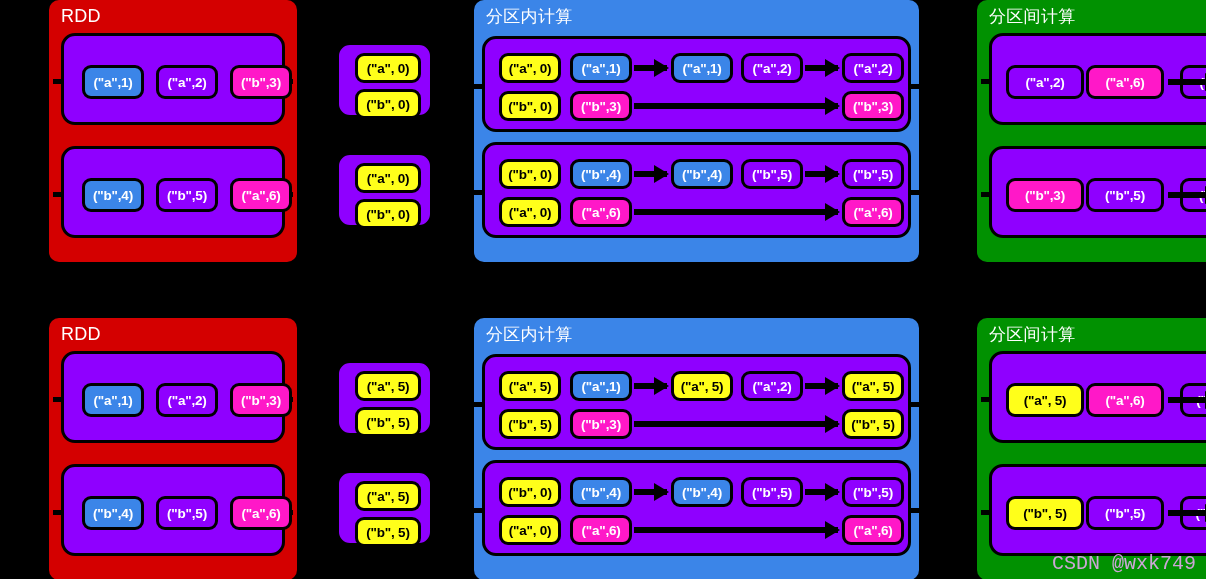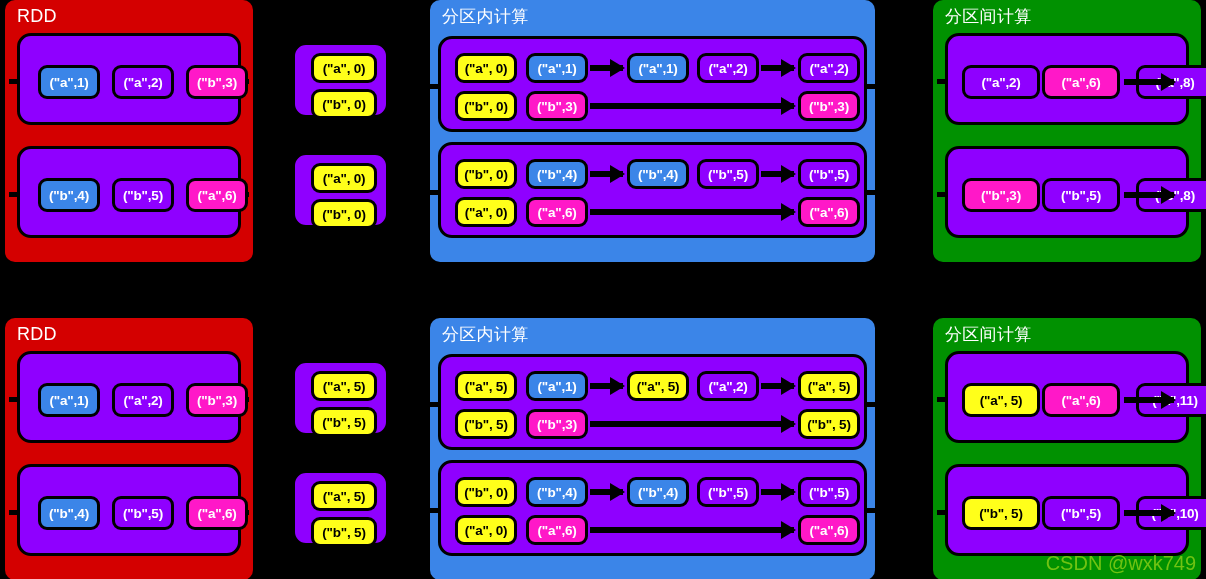--- a/index.html
+++ b/index.html
@@ -3,21 +3,21 @@
 <meta charset="utf-8">
 <style>
   html,body{margin:0;padding:0;background:#000;}
   body{
     width:1206px;height:579px;overflow:hidden;position:relative;
     font-family:"Liberation Sans","DejaVu Sans",sans-serif;
   }
   .stage{position:absolute;inset:0;}
 
   
-  .block{position:absolute;border-radius:10px;box-sizing:border-box;}
+  .block{position:absolute;border-radius:10px;box-sizing:border-box;margin-left:44px;}
   .block.red{background:#d40000;}
   .block.blue{background:#3b85e8;}
   .block.green{background:#019101;}
   .block.plain{background:transparent;}
 
   .block-title{
     position:absolute;left:12px;top:5px;color:#fff;
     font-size:18px;line-height:22px;white-space:nowrap;
     letter-spacing:.3px;
   }
@@ -52,22 +52,22 @@
     content:"";position:absolute;right:-2px;top:50%;
     transform:translateY(-50%);
     border-top:9px solid transparent;
     border-bottom:9px solid transparent;
     border-left:15px solid #000;
   }
 
   
   .watermark{
     position:absolute;right:10px;bottom:4px;
-    color:#84cc16;font-size:20px;opacity:.85;white-space:nowrap;
-    font-family:Liberation Sans, sans-serif;
+    color:#f0abfc;font-size:20px;opacity:.85;white-space:nowrap;
+    font-family:Liberation Mono, monospace;
   }
 </style>
 </head>
 <body>
 
 <div class="stage" id="stage">
     <div class="block red" style="left: 5px; top: 0px; width: 248px; height: 262px;">
       <div class="block-title">RDD</div>
       <div class="partition" style="left: 12px; top: 33px; width: 224px; height: 92px;">
         <span class="stub l" style="top: 43px;"></span>

